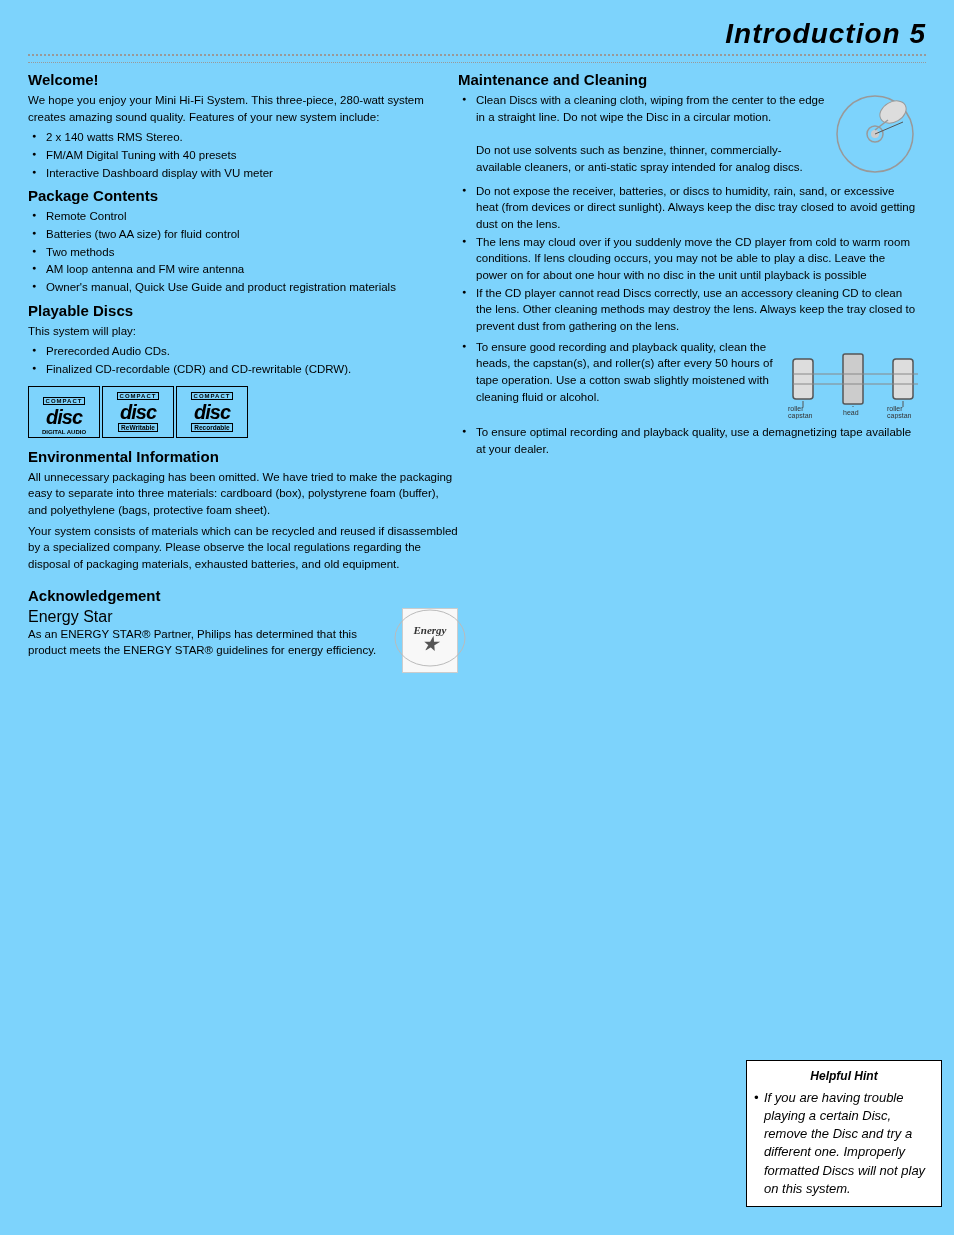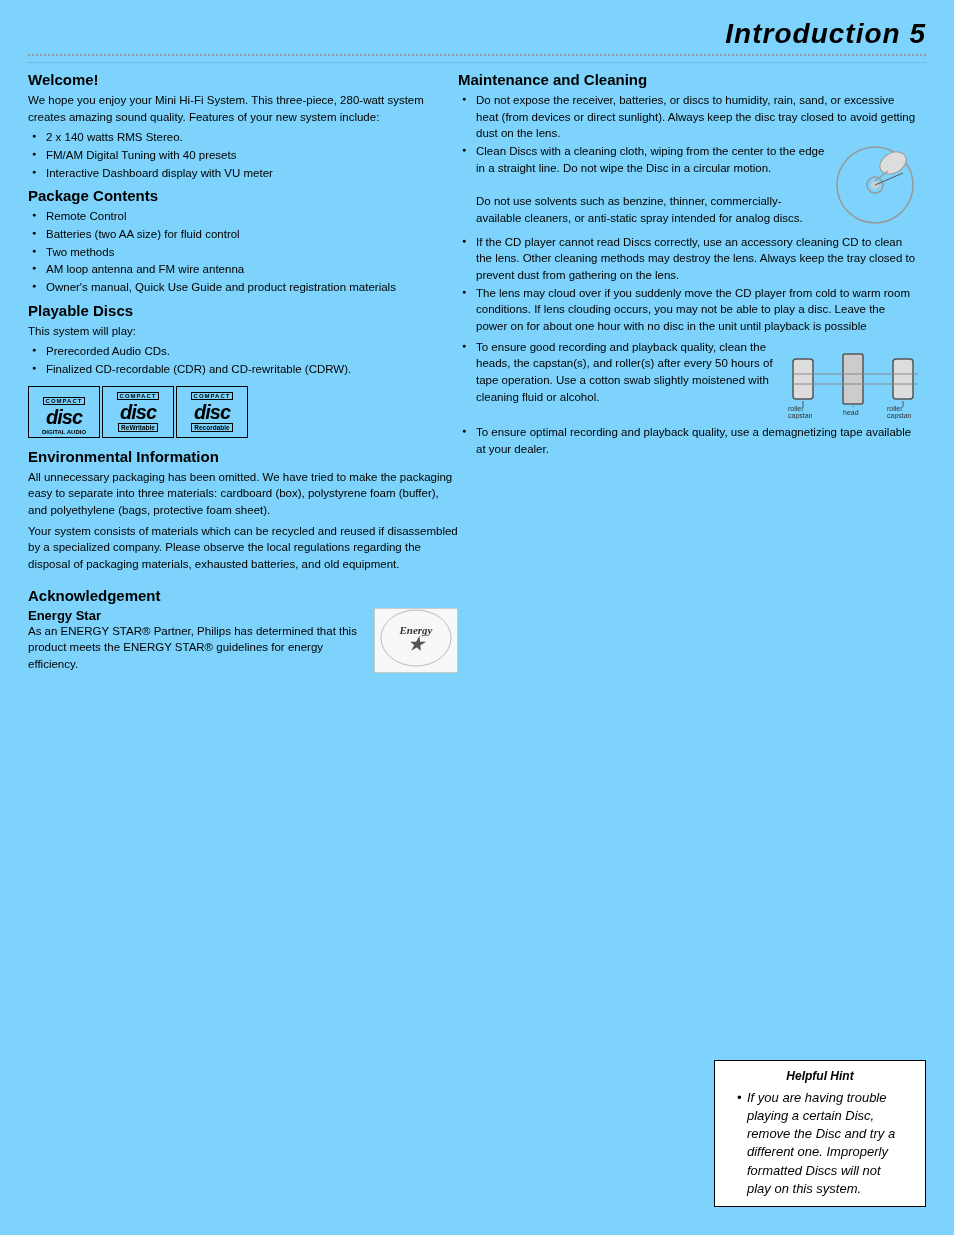--- a/index.html
+++ b/index.html
@@ -154,42 +154,42 @@
     }
     .ack-energy-star {
       display: flex;
       gap: 10px;
       align-items: flex-start;
     }
     .ack-text {
       flex: 1;
     }
     .energy-star-logo {
-      width: 84px;
+      width: 56px;
       height: 65px;
       border: 1px solid #ccc;
       display: flex;
       align-items: center;
       justify-content: center;
       flex-shrink: 0;
       font-style: italic;
       font-size: 18px;
       font-weight: bold;
       color: #333;
       background: #f8f8f8;
     }
 
     
     .helpful-hint-box {
       position: absolute;
       bottom: 28px;
-      right: 28px;
-      width: 212px;
+      right: 12px;
+      width: 196px;
       border: 1.5px solid #000;
-      padding: 8px 22px;
+      padding: 8px 7px;
       background: #fff;
     }
     .helpful-hint-title {
       font-style: italic;
       font-weight: bold;
       font-size: 12px;
       text-align: center;
       margin-bottom: 6px;
     }
     .helpful-hint-text {
@@ -202,22 +202,22 @@
       padding-left: 10px;
       position: relative;
     }
     .helpful-hint-text li::before {
       content: "•";
       position: absolute;
       left: 0;
     }
 
     .sub-bold {
-      font-weight: bold;
-      font-size: 13px;
+      font-weight: normal;
+      font-size: 16px;
     }
   </style>
 </head>
 <body>
 
 <div class="page">
 
   <div class="page-header">
     <span class="page-title">Introduction  5</span>
   </div>
@@ -303,22 +303,20 @@
 
     </div>
 
     <div class="col-right">
 
       <div>
         <div class="section-heading">Maintenance and Cleaning</div>
 
         <ul class="bullet-list">
 
-          <li>Do not expose the receiver, batteries, or discs to humidity, rain, sand, or excessive heat (from devices or direct sunlight).  Always keep the disc tray closed to avoid getting dust on the lens.</li>
-
           <li>
             <div style="display:flex;gap:8px;align-items:flex-start;">
               <div style="flex:1;">
                 <span>Clean Discs with a cleaning cloth, wiping from the center to the edge in a straight line. Do not wipe the Disc in a circular motion.</span>
                 <br><br>
                 <span>Do not use solvents such as benzine, thinner, commercially-available cleaners, or anti-static spray intended for analog discs.</span>
               </div>
               <div style="width:85px;flex-shrink:0;">
                 <svg width="85" height="85" viewBox="0 0 85 85">
 
@@ -328,23 +326,25 @@
 
                   <ellipse cx="60" cy="20" rx="14" ry="10" fill="#ddd" stroke="#999" stroke-width="1" transform="rotate(-30,60,20)"></ellipse>
                   <line x1="55" y1="28" x2="42" y2="38" stroke="#999" stroke-width="1.5"></line>
 
                   <path d="M42,42 L70,30" stroke="#555" stroke-width="1" fill="none" marker-end="none"></path>
                 </svg>
               </div>
             </div>
           </li>
 
+          <li>Do not expose the receiver, batteries, or discs to humidity, rain, sand, or excessive heat (from devices or direct sunlight).  Always keep the disc tray closed to avoid getting dust on the lens.</li>
+
+          <li>The lens may cloud over if you suddenly move the CD player from cold to warm room conditions. If lens clouding occurs, you may not be able to play a disc. Leave the power on for about one hour with no disc in the unit until playback is possible</li>
+
           <li>If the CD player cannot read Discs correctly, use an accessory cleaning CD to clean the lens. Other cleaning methods may destroy the lens. Always keep the tray closed to prevent dust from gathering on the lens.</li>
-
-          <li>The lens may cloud over if you suddenly move the CD player from cold to warm room conditions. If lens clouding occurs, you may not be able to play a disc. Leave the power on for about one hour with no disc in the unit until playback is possible</li>
 
           <li>
             <div class="roller-image-area">
               <div class="roller-text">
                 <span>To ensure good recording and playback quality, clean the heads, the capstan(s), and roller(s) after every 50 hours of tape operation. Use a cotton swab slightly moistened with cleaning fluid or alcohol.</span>
               </div>
               <div class="roller-diagram">
                 <svg width="130" height="80" viewBox="0 0 130 80">
 
                   <rect x="5" y="20" width="20" height="40" rx="3" fill="#ddd" stroke="#555" stroke-width="1.5"></rect>

